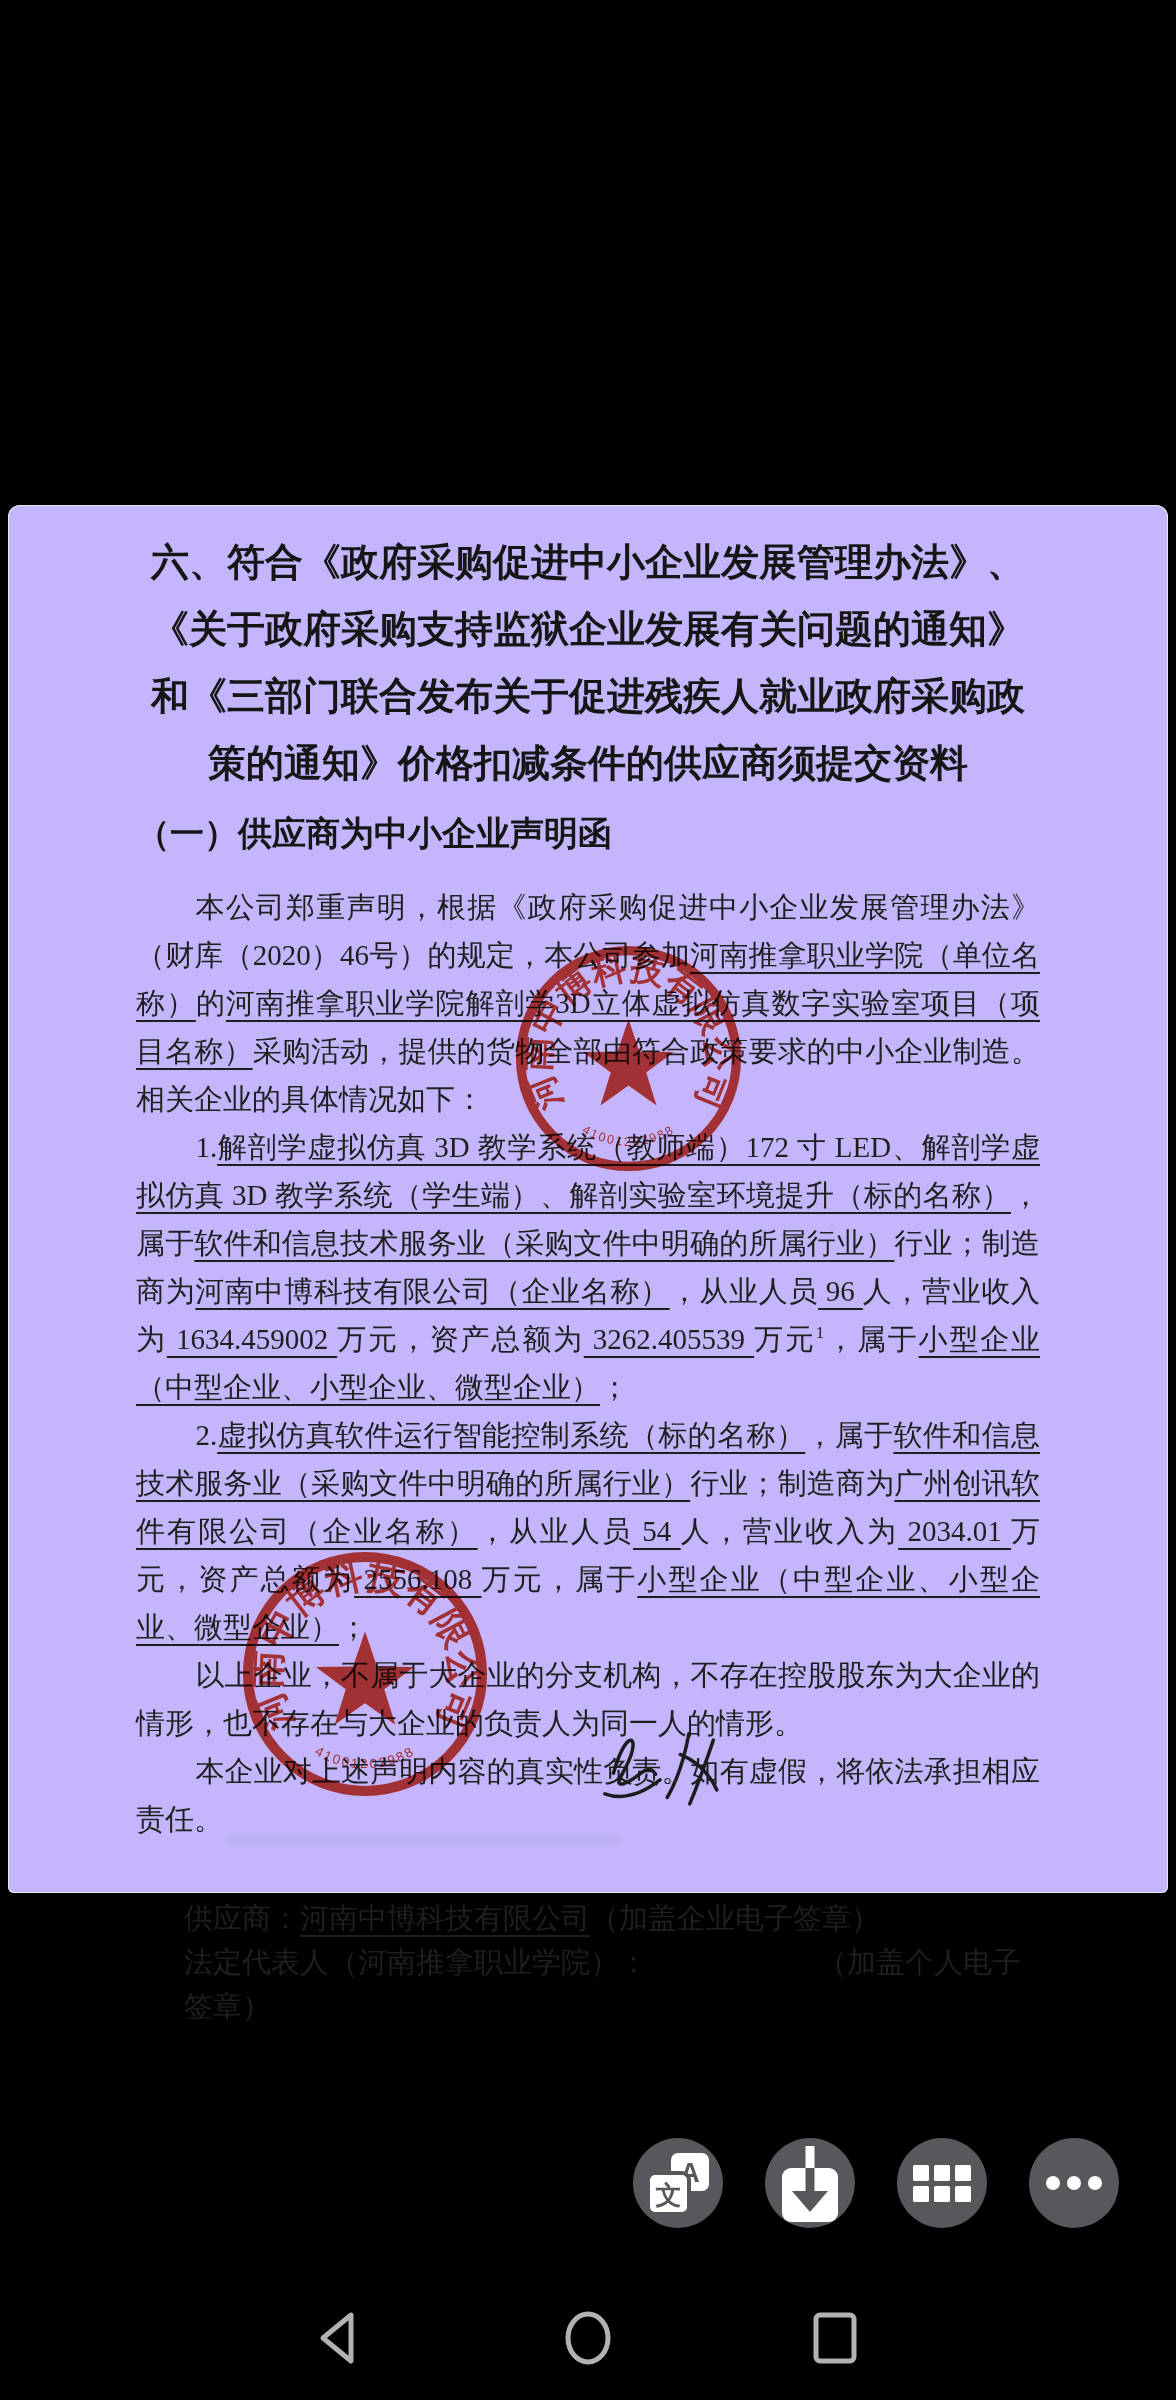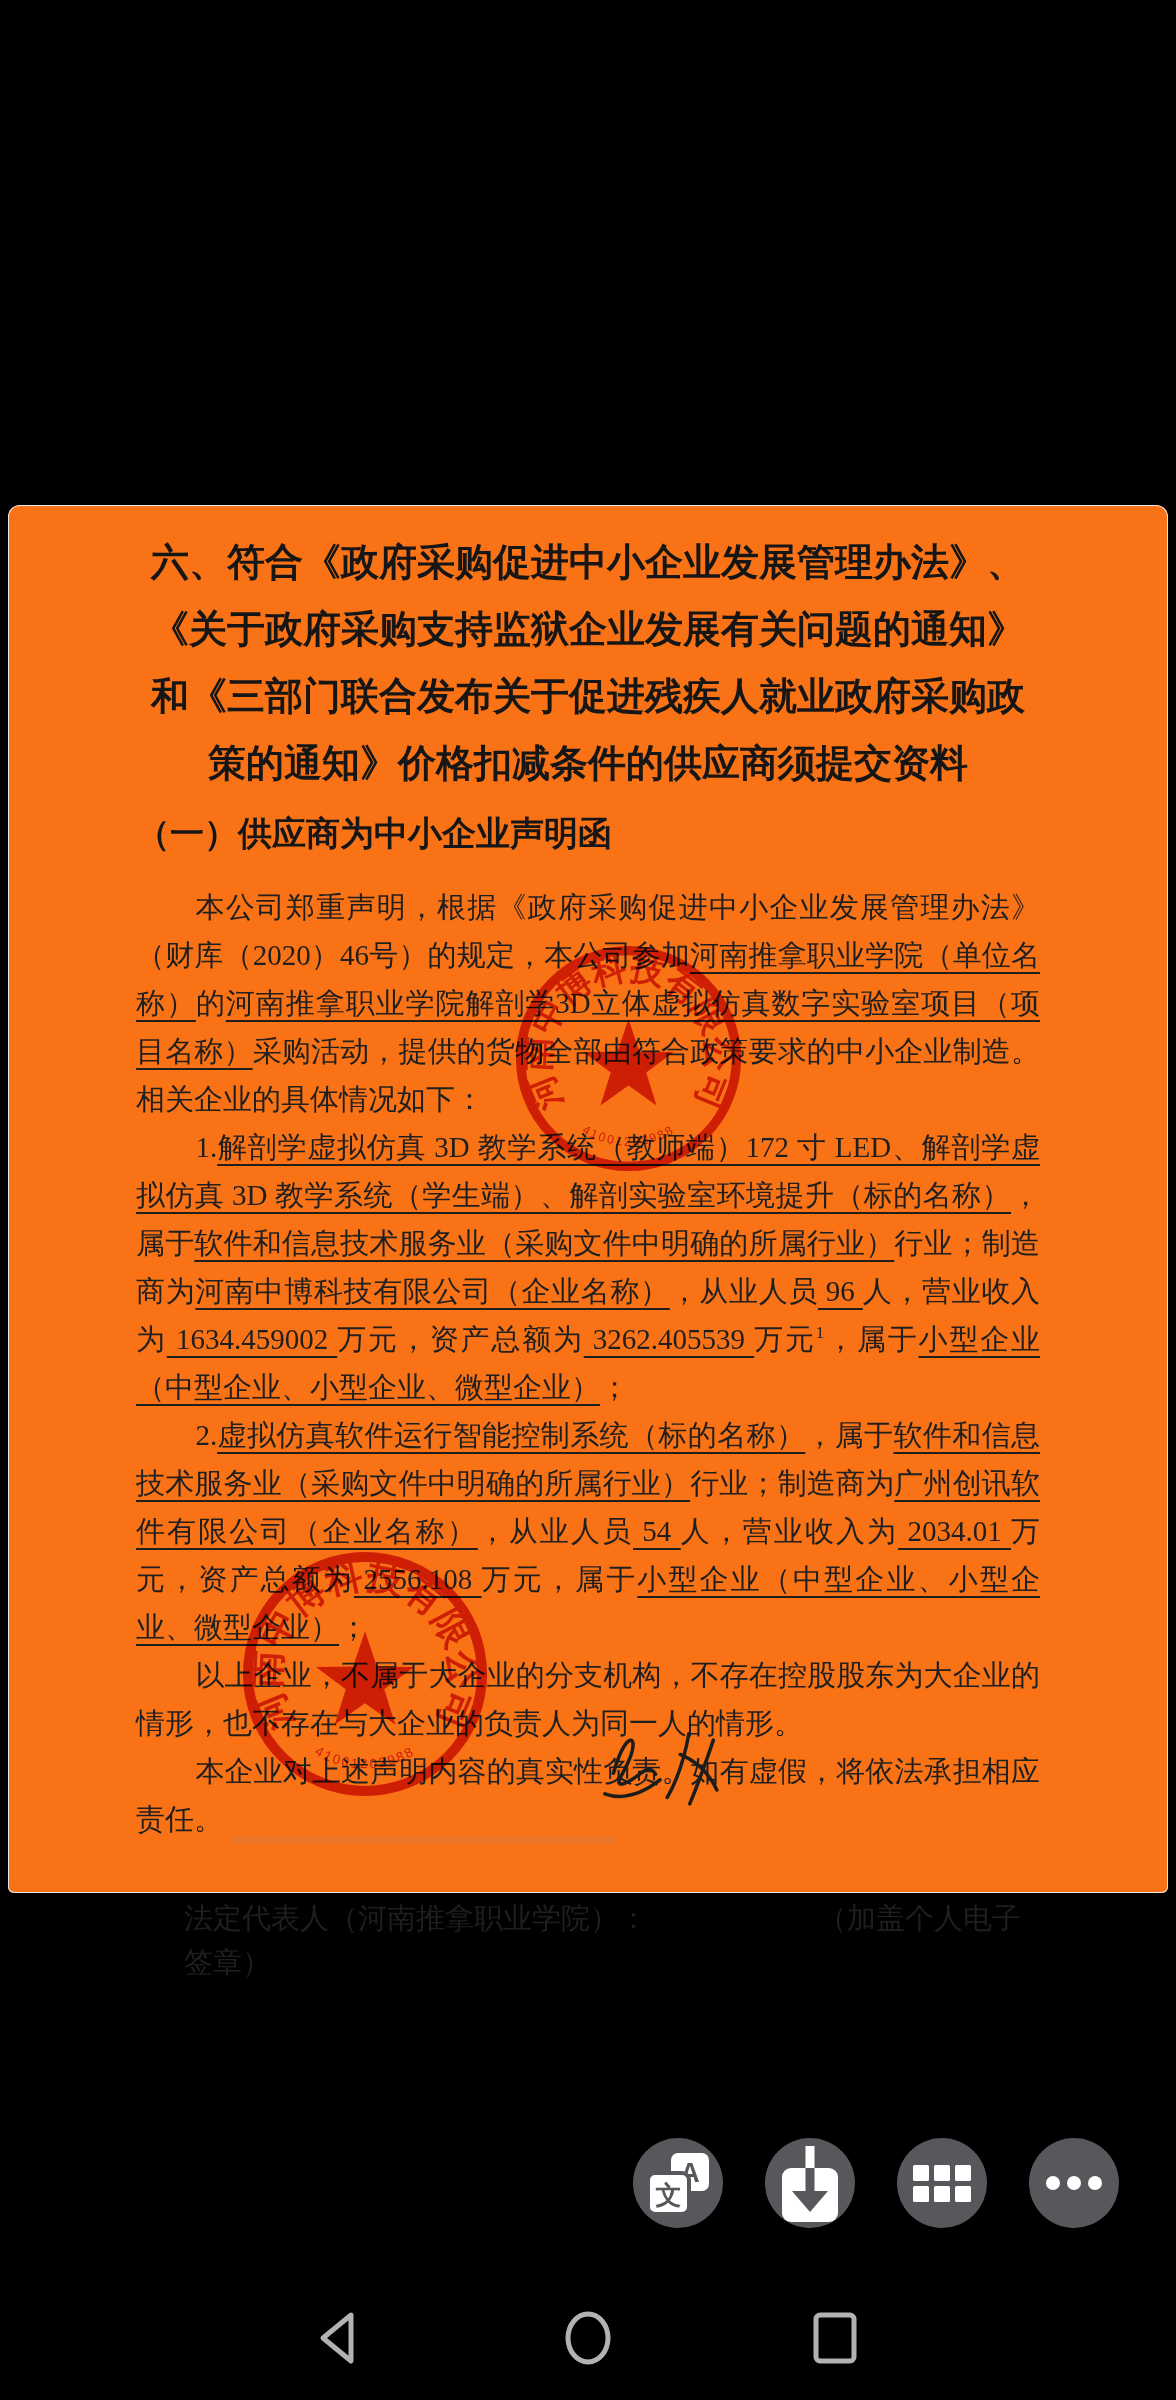--- a/index.html
+++ b/index.html
@@ -4,21 +4,21 @@
 <style>
   html,body{margin:0;padding:0;}
   body{
     width:1176px;height:2400px;position:relative;overflow:hidden;
     background:#000;
     font-family:"Liberation Serif","DejaVu Serif",serif;
   }
   
   .page{
     position:absolute;left:8px;top:505px;width:1160px;height:1388px;
-    background:#f97316;border-radius:12px 12px 6px 6px;
+    background:#c4b5fd;border-radius:12px 12px 6px 6px;
     box-shadow:0 0 0 1px #e8e8e8 inset;
   }
   .doc-content{
     position:absolute;left:128px;right:128px;top:24px;
     color:#1f1f1f;
   }
   .doc-title{
     font-family:"Liberation Sans","DejaVu Sans",sans-serif;
     font-weight:700;font-size:38px;line-height:67px;
     text-align:center;color:#161616;
@@ -73,20 +73,23 @@
 
     <div>
         <div class="para"><span>本公司郑重声明，根据《政府采购促进中小企业发展管理办法》（财库（2020）46号）的规定，本公司参加</span><span class="u">河南推拿职业学院（单位名称）</span><span>的</span><span class="u">河南推拿职业学院解剖学3D立体虚拟仿真数字实验室项目（项目名称）</span><span>采购活动，提供的货物全部由符合政策要求的中小企业制造。相关企业的具体情况如下：</span></div>
         <div class="para"><span>1.</span><span class="u">解剖学虚拟仿真 3D 教学系统（教师端）172 寸 LED、解剖学虚拟仿真 3D 教学系统（学生端）、解剖实验室环境提升（标的名称）</span><span>，属于</span><span class="u">软件和信息技术服务业（采购文件中明确的所属行业）</span><span>行业；制造商为</span><span class="u">河南中博科技有限公司（企业名称）</span><span>，从业人员</span><span class="u"> 96 </span><span>人，营业收入为</span><span class="u"> 1634.459002 </span><span>万元，资产总额为</span><span class="u"> 3262.405539 </span><span>万元</span><sup>1</sup><span>，属于</span><span class="u">小型企业（中型企业、小型企业、微型企业）</span><span>；</span></div>
         <div class="para"><span>2.</span><span class="u">虚拟仿真软件运行智能控制系统（标的名称）</span><span>，属于</span><span class="u">软件和信息技术服务业（采购文件中明确的所属行业）</span><span>行业；制造商为</span><span class="u">广州创讯软件有限公司（企业名称）</span><span>，从业人员</span><span class="u"> 54 </span><span>人，营业收入为</span><span class="u"> 2034.01 </span><span>万元，资产总额为</span><span class="u"> 2556.108 </span><span>万元，属于</span><span class="u">小型企业（中型企业、小型企业、微型企业）</span><span>；</span></div>
         <div class="para"><span>以上企业，不属于大企业的分支机构，不存在控股股东为大企业的情形，也不存在与大企业的负责人为同一人的情形。</span></div>
         <div class="para"><span>本企业对上述声明内容的真实性负责。如有虚假，将依法承担相应责任。</span></div>
       </div>
 
     <div class="sig-block">
+      <div class="sig-line">
+        <span>供应商：</span><span class="u">河南中博科技有限公司</span><span>（加盖企业电子签章）</span>
+      </div>
       <div class="sig-line">
         <span>法定代表人（河南推拿职业学院）：</span><span style="display:inline-block;width:170px;"></span><span>（加盖个人电子签章）</span>
       </div>
     </div>
   </div>
 
   <svg class="scribble" viewBox="0 0 160 95">
     <g fill="none" stroke="#1c1c1c" stroke-width="3.5" stroke-linecap="round" transform="rotate(-4 80 48)">
       <path d="M20,52 C34,14 46,14 40,32 C34,50 16,66 30,63 C46,59 54,42 62,56"></path>
       <path d="M10,72 C28,80 48,74 66,62"></path>

